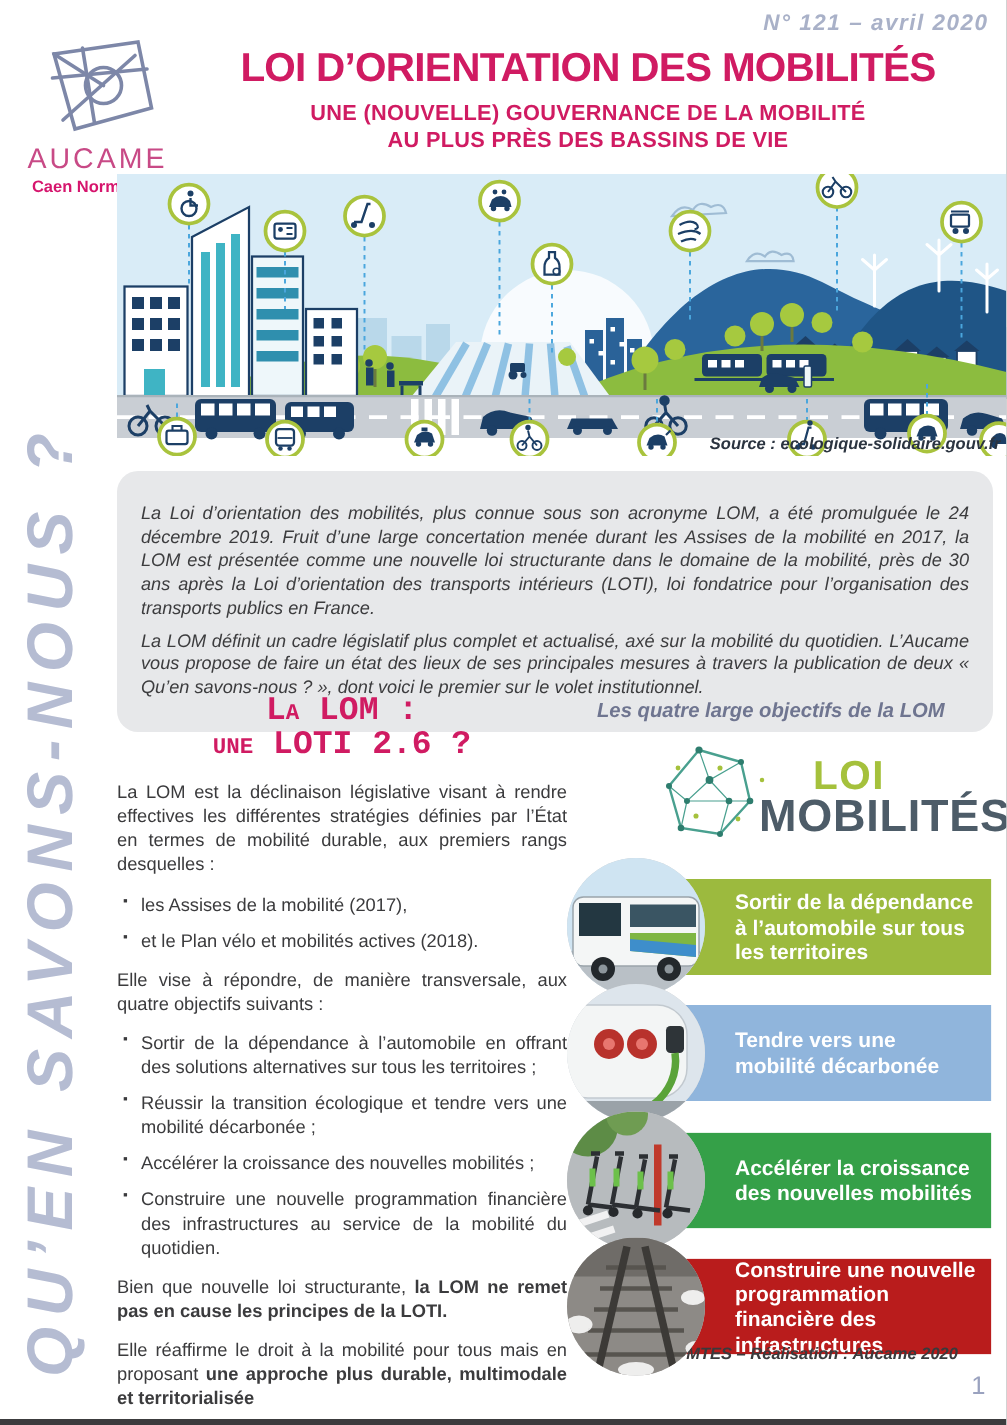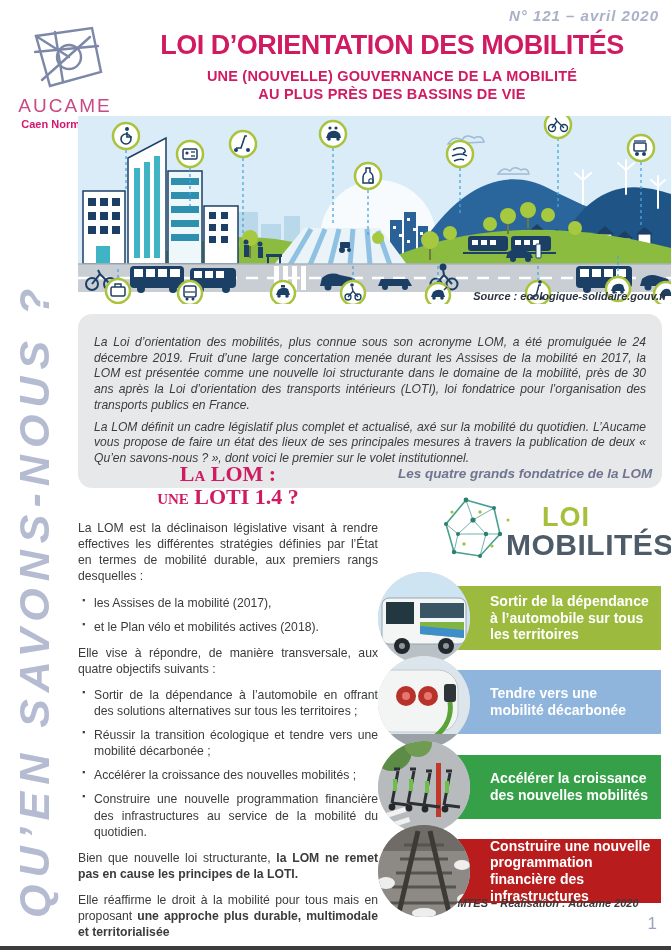--- a/index.html
+++ b/index.html
@@ -23,21 +23,21 @@
   .illus svg{ display:block;}
   .illus .src{ position:absolute; right:4px; bottom:2px; font-size:11px; font-weight:bold; font-style:italic; color:#2b3440;}
 
   
   .intro{ position:absolute; left:78px; top:314px; width:584px; background:#e7e8ea; border-radius:14px; padding:21px 16px; color:#3c3c3e; font-style:italic; font-size:12.1px; line-height:1.30; text-align:justify;}
   .intro p + p{ margin-top:6px;}
 
   
   .col-left{ position:absolute; left:78px; top:462px; width:300px; color:#3b3b3d; font-size:12.2px; line-height:1.32; text-align:justify;}
   .col-left h2{ text-align:center; color:#d01b62; font-family:"Liberation Serif", serif; font-variant:small-caps; font-size:22px; line-height:1.05; margin-bottom:12px;}
-  .col-left h2 .h-line{ display:block;}
+  .col-left h2 .h-line{ display:block;font-family:Liberation Mono, monospace;}
   .col-left p{ margin-bottom:10px;}
   .col-left ul{ list-style:none; margin:0 0 10px 4px;}
   .col-left li{ padding-left:12px; position:relative; margin-bottom:8px;}
   .col-left li::before{ content:"▪"; position:absolute; left:0; top:0; font-size:9px; color:#3b3b3d;}
   .col-left b{ font-weight:bold;}
 
   
   .col-right{ position:absolute; left:388px; top:462px; width:273px; height:480px;}
   .col-right .rhead{ font-size:13.5px; font-weight:bold; font-style:italic; color:#6f7590; margin:4px 0 0 10px;}
   .lom-logo{ position:absolute; left:40px; top:32px; width:210px; height:80px;}
@@ -454,40 +454,40 @@
   </div>
 
   <div class="intro">
     <p>La Loi d’orientation des mobilités, plus connue sous son acronyme LOM, a été promulguée le 24 décembre 2019. Fruit d’une large concertation menée durant les Assises de la mobilité en 2017, la LOM est présentée comme une nouvelle loi structurante dans le domaine de la mobilité, près de 30 ans après la Loi d’orientation des transports intérieurs (LOTI), loi fondatrice pour l’organisation des transports publics en France.</p>
     <p>La LOM définit un cadre législatif plus complet et actualisé, axé sur la mobilité du quotidien. L’Aucame vous propose de faire un état des lieux de ses principales mesures à travers la publication de deux « Qu’en savons-nous ? », dont voici le premier sur le volet institutionnel.</p>
   </div>
 
   <div class="col-left">
     <h2>
       <span class="h-line">La LOM :</span>
-      <span class="h-line">une LOTI 1.4 ?</span>
+      <span class="h-line">une LOTI 2.6 ?</span>
     </h2>
     <p>La LOM est la déclinaison législative visant à rendre effectives les différentes stratégies définies par l’État en termes de mobilité durable, aux premiers rangs desquelles :</p>
     <ul>
       <li>les Assises de la mobilité (2017),</li>
       <li>et le Plan vélo et mobilités actives (2018).</li>
     </ul>
     <p>Elle vise à répondre, de manière transversale, aux quatre objectifs suivants :</p>
     <ul>
       <li>Sortir de la dépendance à l’automobile en offrant des solutions alternatives sur tous les territoires ;</li>
       <li>Réussir la transition écologique et tendre vers une mobilité décarbonée ;</li>
       <li>Accélérer la croissance des nouvelles mobilités ;</li>
       <li>Construire une nouvelle programmation financière des infrastructures au service de la mobilité du quotidien.</li>
     </ul>
     <p><span>Bien que nouvelle loi structurante, </span><b>la LOM ne remet pas en cause les principes de la LOTI.</b></p>
     <p><span>Elle réaffirme le droit à la mobilité pour tous mais en proposant </span><b>une approche plus durable, multimodale et territorialisée</b></p>
   </div>
 
   <div class="col-right">
-    <div class="rhead">Les quatre grands fondatrice de la LOM</div>
+    <div class="rhead">Les quatre large objectifs de la LOM</div>
 
     <div class="lom-logo">
       <svg class="hex" width="96" height="80" viewBox="0 0 96 80">
         <polygon points="38,6 66,14 72,40 52,62 26,58 18,30" fill="none" stroke="#49a08f" stroke-width="1.6"></polygon>
         <g stroke="#49a08f" stroke-width="0.8" fill="none">
           <path d="M38 6 L45 26 L66 14 M45 26 L30 40 L18 30 M45 26 L58 40 L72 40 M30 40 L26 58 M58 40 L52 62 M30 40 L58 40"></path>
         </g>
         <g fill="#2e7d6e">
             <circle cx="38" cy="6" r="2.4"></circle>
             <circle cx="66" cy="14" r="2"></circle>

